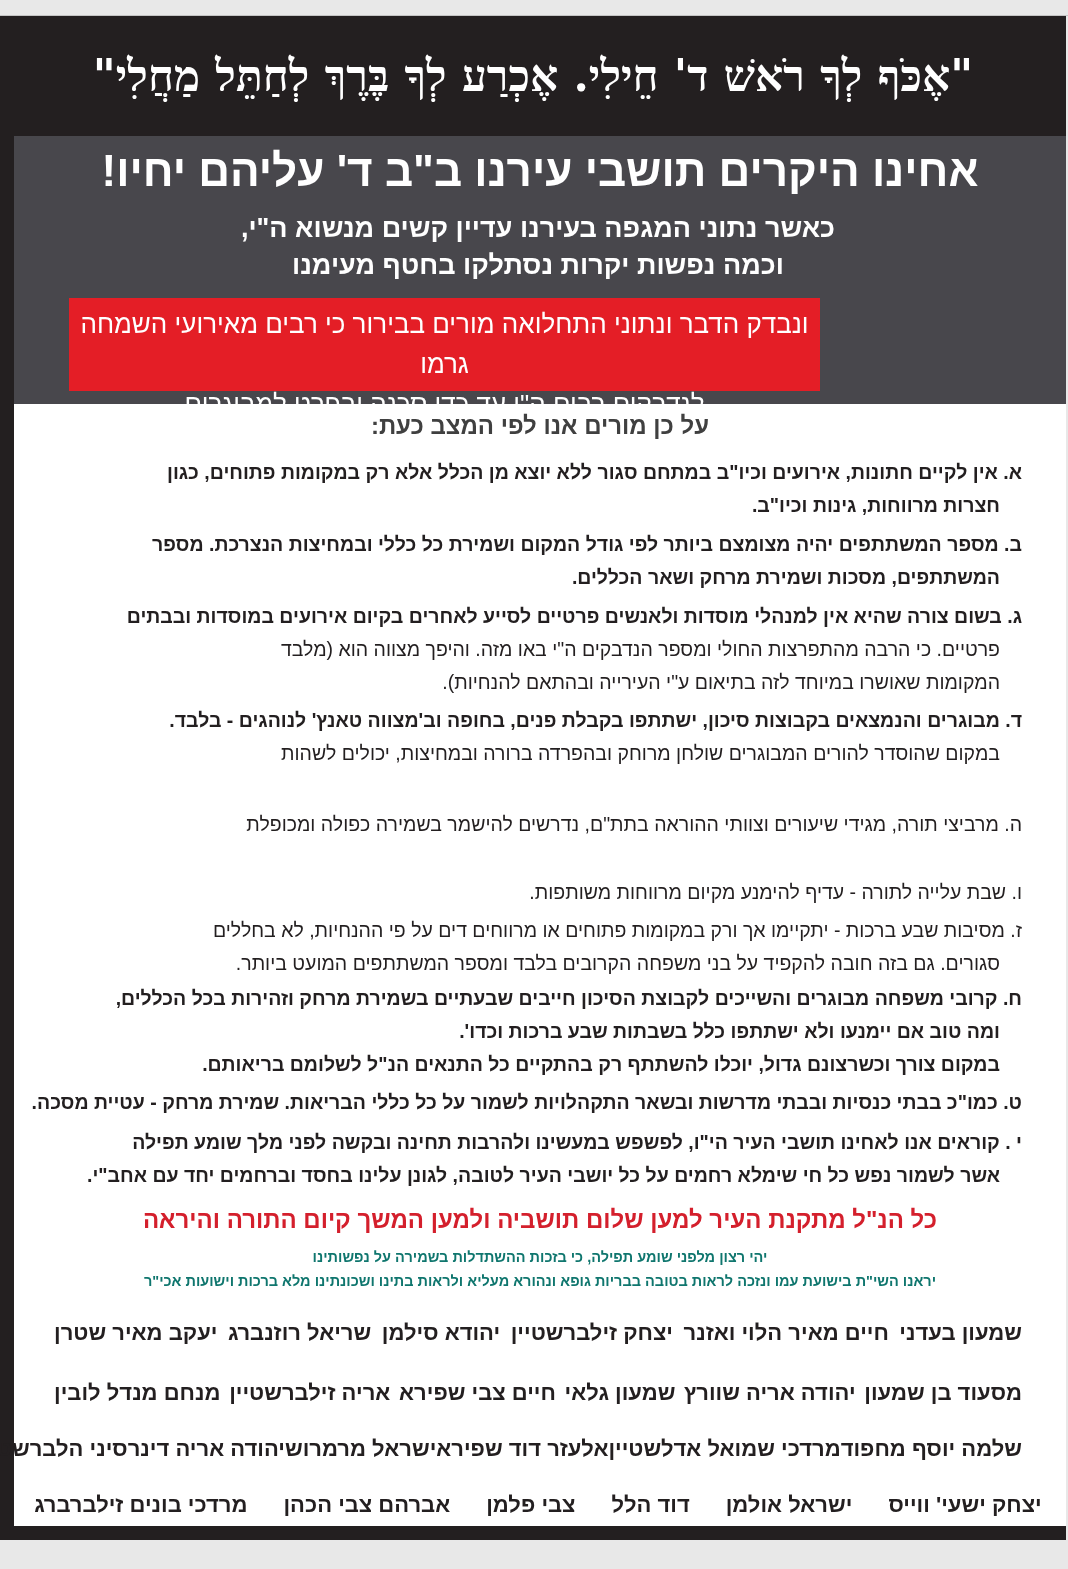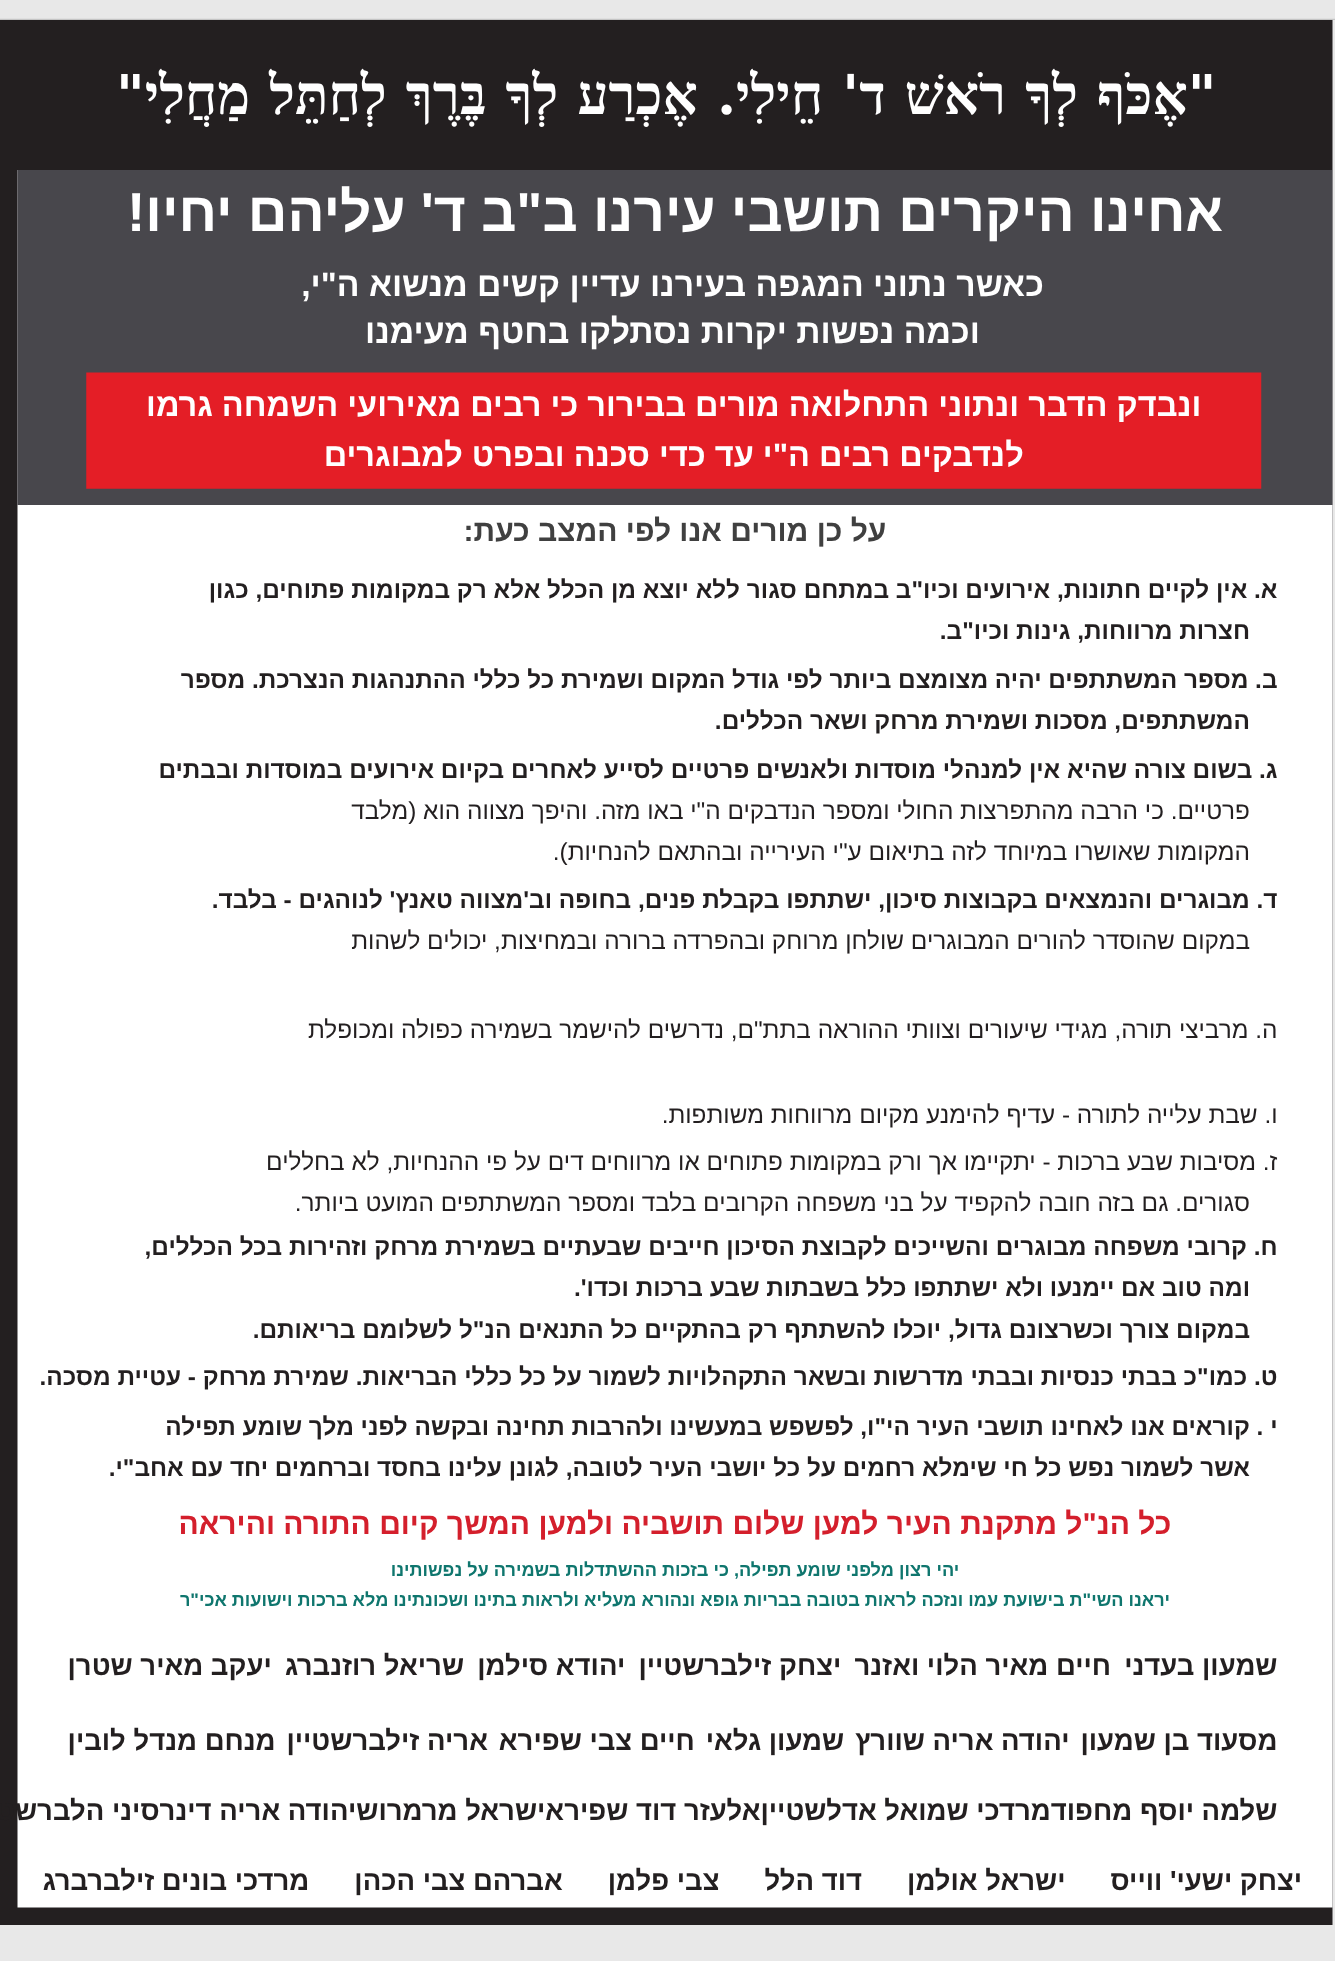--- a/index.html
+++ b/index.html
@@ -74,27 +74,27 @@
       font-weight: bold;
       font-size: 27px;
       font-family: "Liberation Sans", sans-serif;
       white-space: nowrap;
     }
     .grey-band .sub1 { top: 77px; }
     .grey-band .sub2 { top: 114px; }
     .red-box {
       position: absolute;
       left: 55px; top: 162px;
-      width: 940px; height: 93px;
+      width: 751px; height: 93px;
       background: #e41e26;
       color: #ffffff;
       direction: rtl;
       text-align: center;
       font-family: "Liberation Sans", sans-serif;
-      font-weight: bold;
+      font-weight: normal;
       font-size: 26px;
       line-height: 40px;
       padding-top: 6px;
       box-sizing: border-box;
     }
     .body {
       position: absolute;
       left: 0; top: 268px;
       width: 1052px;
       direction: rtl;
@@ -191,21 +191,21 @@
 
     <div class="body">
       <div class="section-heading">על כן מורים אנו לפי המצב כעת:</div>
 
       <div class="item bold" style="top:52px;">
         <span class="line">א. אין לקיים חתונות, אירועים וכיו"ב במתחם סגור ללא יוצא מן הכלל אלא רק במקומות פתוחים, כגון</span>
         <span class="line indent">חצרות מרווחות, גינות וכיו"ב.</span>
       </div>
 
       <div class="item bold" style="top:124px;">
-        <span class="line">ב. מספר המשתתפים יהיה מצומצם ביותר לפי גודל המקום ושמירת כל כללי ההתנהגות הנצרכת. מספר</span>
+        <span class="line">ב. מספר המשתתפים יהיה מצומצם ביותר לפי גודל המקום ושמירת כל כללי ובמחיצות הנצרכת. מספר</span>
         <span class="line indent">המשתתפים, מסכות ושמירת מרחק ושאר הכללים.</span>
       </div>
 
       <div class="item" style="top:196px;">
         <span class="line" style="font-weight:bold;">ג. בשום צורה שהיא אין למנהלי מוסדות ולאנשים פרטיים לסייע לאחרים בקיום אירועים במוסדות ובבתים</span>
         <span class="line indent">פרטיים. כי הרבה מהתפרצות החולי ומספר הנדבקים ה"י באו מזה. והיפך מצווה הוא (מלבד</span>
         <span class="line indent">המקומות שאושרו במיוחד לזה בתיאום ע"י העירייה ובהתאם להנחיות).</span>
       </div>
 
       <div class="item" style="top:300px;margin-left:46px;">

